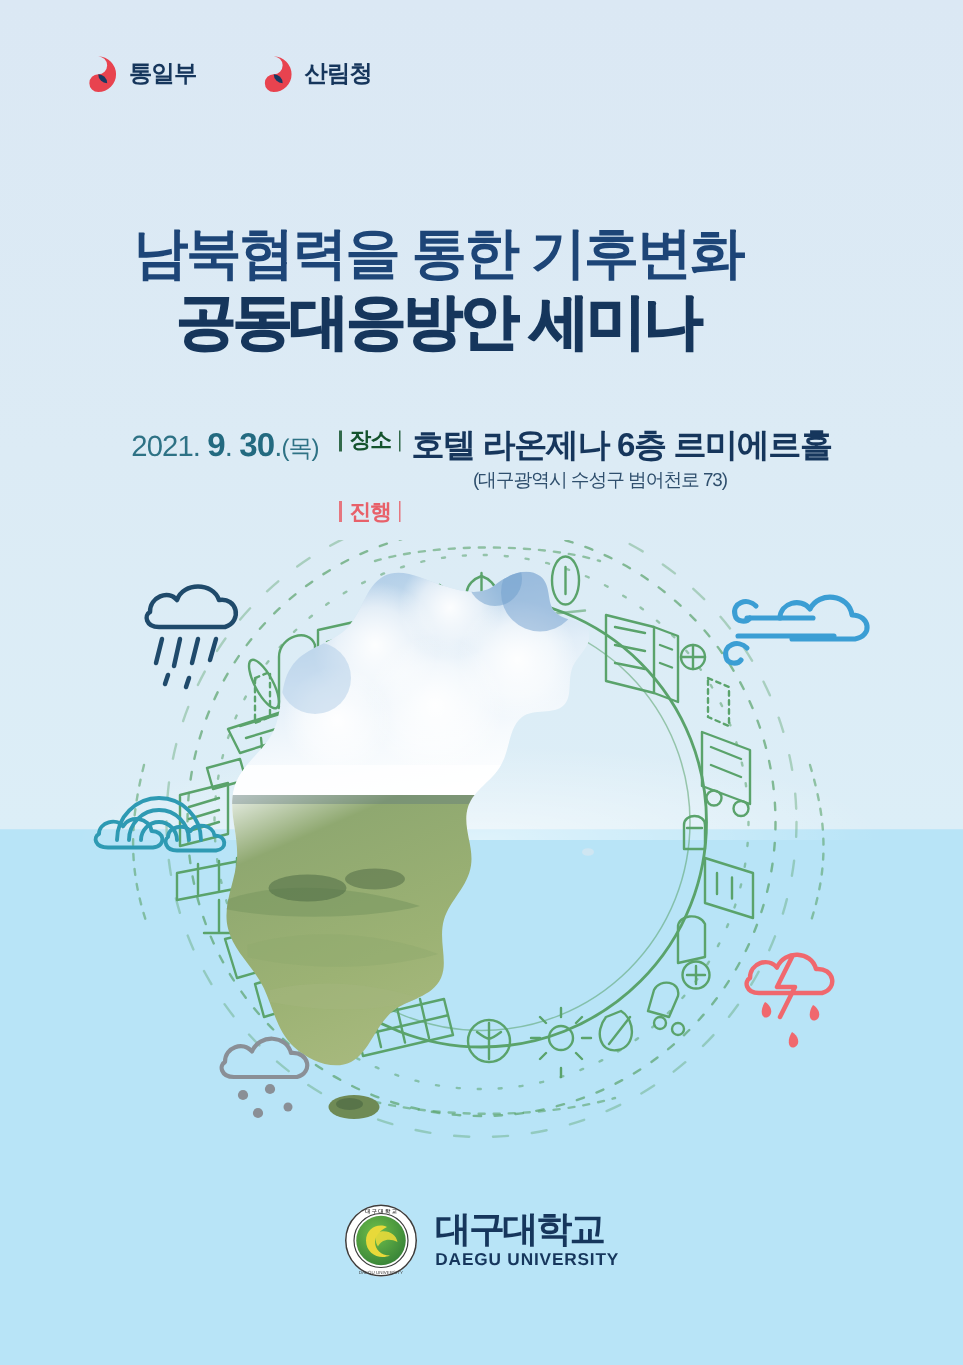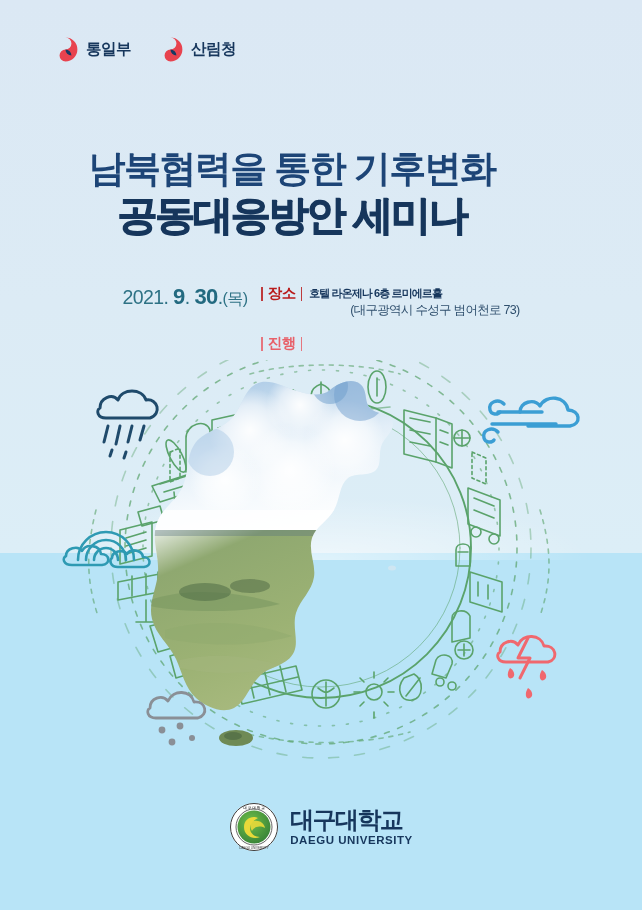--- a/index.html
+++ b/index.html
@@ -13,21 +13,21 @@
 
   
   .sky-top{position:absolute;left:0;top:0;width:642px;height:553px;
            background:linear-gradient(180deg,#dbe8f4 0%,#dcebf5 55%,#dceef7 100%);}
   .sky-bottom{position:absolute;left:0;top:553px;width:642px;height:357px;
               background:#b8e4f7;}
   .horizon-glow{position:absolute;left:0;top:470px;width:642px;height:90px;
       background:radial-gradient(ellipse 60% 100% at 50% 100%,rgba(255,255,255,.55),rgba(255,255,255,0) 70%);}
 
   
-  .gov-row{position:absolute;left:52px;top:36px;display:flex;align-items:center;gap:26px;}
+  .gov-row{position:absolute;left:52px;top:36px;display:flex;align-items:center;gap:38px;}
   .gov-item{display:flex;align-items:center;gap:7px;}
   .gov-name{font-size:15.5px;font-weight:bold;color:#16365c;letter-spacing:-.5px;}
   .taegeuk{width:27px;height:27px;flex:none;}
 
   
   .title-wrap{position:absolute;left:0;top:148px;width:584px;text-align:center;}
   .title-1{font-size:37px;font-weight:bold;color:#1d4577;letter-spacing:-1.6px;
            line-height:1.12;white-space:nowrap;}
   .title-2{font-size:40px;font-weight:bold;color:#16365c;letter-spacing:-2.2px;
            line-height:1.15;margin-top:3px;white-space:nowrap;text-align:center;
@@ -40,23 +40,23 @@
   .date-line{font-size:19.5px;color:#2e7285;letter-spacing:-.6px;line-height:1.38;white-space:nowrap;}
   .date-line .big{font-size:22px;font-weight:bold;color:#236a80;}
   .date-line .dow{font-size:16px;}
   .time-line{font-size:19.5px;color:#2e7285;letter-spacing:-.3px;line-height:1.4;white-space:nowrap;}
 
   .info-right{display:flex;flex-direction:column;gap:3px;padding-top:2px;}
   .irow{display:flex;align-items:flex-start;gap:7px;}
   .tag{display:inline-flex;align-items:center;gap:5px;flex:none;padding-top:1px;}
   .tag .bar{width:1.5px;height:14px;background:currentColor;display:inline-block;opacity:.85;}
   .tag .txt{font-size:14.5px;font-weight:bold;letter-spacing:-.6px;}
-  .tag.place{color:#b91c1c;}
-  .tag.mode{color:#e8616a;margin-top:12px;}
-  .ival{font-size:11px;font-weight:bold;color:#16365c;letter-spacing:-.9px;line-height:1.25;white-space:nowrap;}
+  .tag.place{color:#14532d;}
+  .tag.mode{color:#e8616a;}
+  .ival{font-size:22px;font-weight:bold;color:#16365c;letter-spacing:-.9px;line-height:1.25;white-space:nowrap;}
   .isub{font-size:12.5px;color:#2f4f6d;letter-spacing:-.7px;line-height:1.3;margin-top:1px;white-space:nowrap;}
 
   
   .scene{position:absolute;left:0;top:360px;width:642px;height:420px;}
   .scene svg{display:block;}
 
   
   .footer{position:absolute;left:0;top:802px;width:642px;display:flex;
           justify-content:center;align-items:center;gap:11px;}
   .du-mark{width:50px;height:50px;flex:none;}

